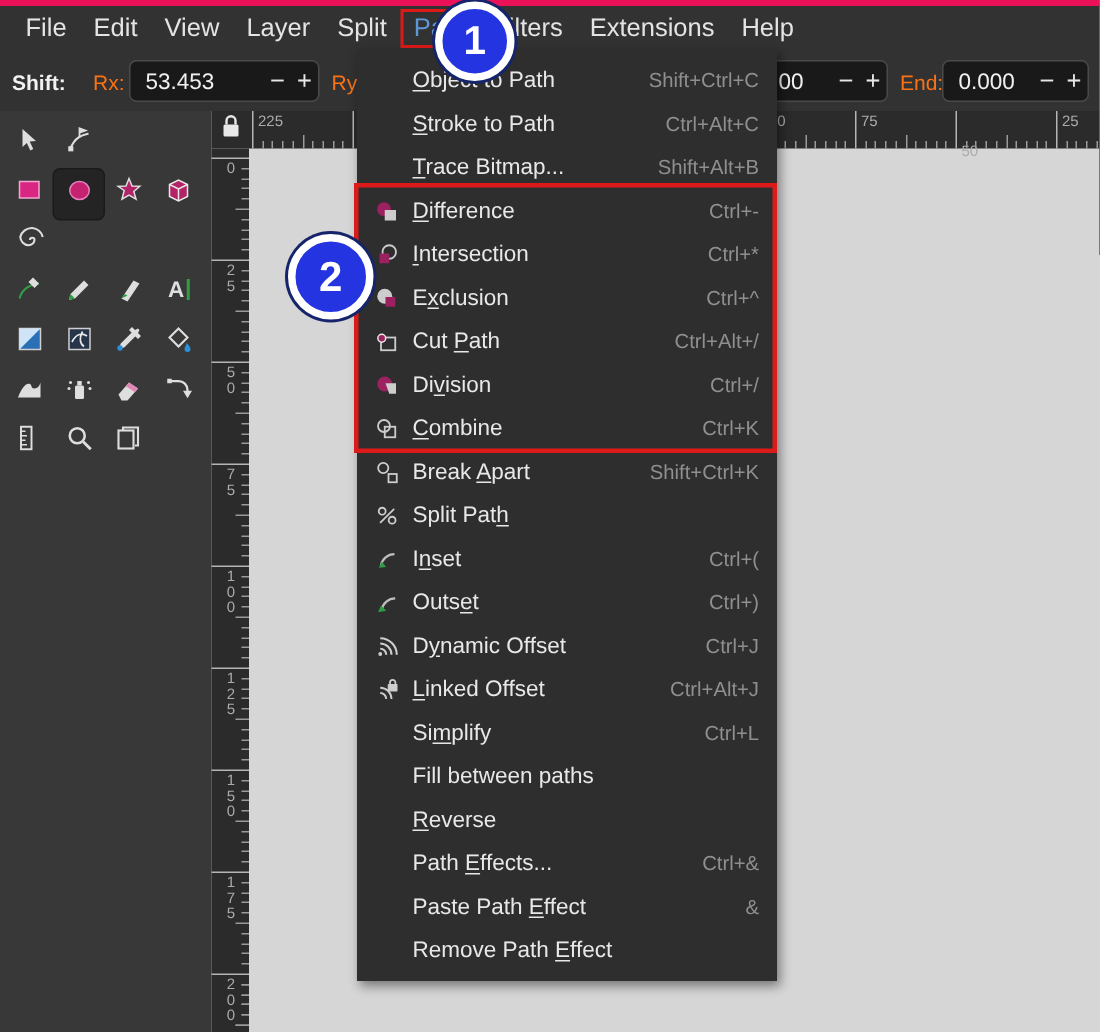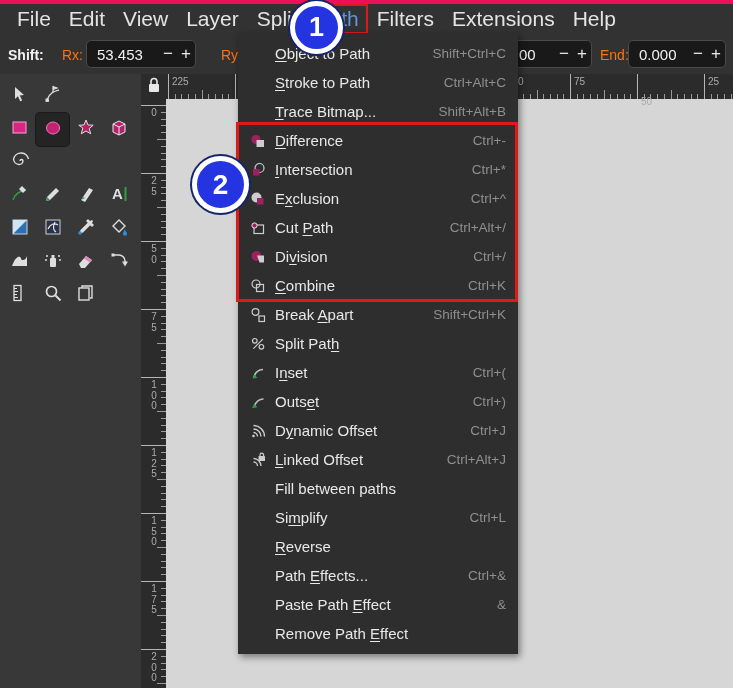--- a/index.html
+++ b/index.html
@@ -1,21 +1,21 @@
 <!DOCTYPE html>
 <html><head>
 <meta charset="utf-8">
 <style>
   html,body{margin:0;padding:0;background:#1e1e1e;}
   #app{position:relative;width:733px;height:688px;overflow:hidden;background:#d6d6d6;
        font-family:"Liberation Sans",sans-serif;-webkit-font-smoothing:antialiased;}
   .topbar{position:absolute;left:0;top:0;width:733px;height:4px;background:#ea1158;}
   .menubar{position:absolute;left:0;top:4px;width:733px;height:30px;background:#323232;
            display:flex;align-items:center;padding-left:8px;box-sizing:border-box;z-index:5;}
-  .mb-item{padding:4px 9px;font-size:21px;color:#e4e4e4;cursor:default;white-space:nowrap;}
+  .mb-item{padding:4px 9px;font-size:17px;color:#e4e4e4;cursor:default;white-space:nowrap;}
   .mb-item.hl{color:#5e97d8;border:2px solid #dc1a1a;padding:1px 7px;}
   .toolbar{position:absolute;left:0;top:34px;width:733px;height:40px;background:#323232;z-index:4;}
   .tb-label{position:absolute;top:13px;font-size:14px;color:#f97316;}
   .tb-label.bold{font-weight:bold;color:#f2f2f2;}
   .spin{position:absolute;top:6px;height:28px;background:#191919;border:1px solid #4a4a4a;
         border-radius:5px;display:flex;align-items:center;box-sizing:border-box;}
   .spin-val{flex:1;padding-left:10px;font-size:15px;color:#f0f0f0;overflow:hidden;white-space:nowrap;}
   .spin-btn{width:18px;text-align:center;font-size:17px;color:#e8e8e8;cursor:default;line-height:26px;}
   .toolbox{position:absolute;left:0;top:74px;width:141px;height:614px;background:#383838;
            padding-top:6px;box-sizing:border-box;z-index:2;}
@@ -61,21 +61,21 @@
       <span class="mb-item">Split</span>
       <span class="mb-item hl">Path</span>
       <span class="mb-item">Filters</span>
       <span class="mb-item">Extensions</span>
       <span class="mb-item">Help</span>
     </div>
 
   <div class="toolbar">
     <span class="tb-label bold" style="left:8px">Shift:</span>
     <span class="tb-label" style="left:62px">Rx:</span>
-    <div class="spin" style="left:86px;width:110px">
+    <div class="spin" style="left:86px;width:127px">
       <span class="spin-val">53.453</span>
       <span class="spin-btn">−</span>
       <span class="spin-btn">+</span>
     </div>
     <span class="tb-label" style="left:221px">Ry:</span>
     <div class="spin" style="left:501px;width:91px">
       <span class="spin-val" style="padding-left:17px">00</span>
       <span class="spin-btn">−</span>
       <span class="spin-btn">+</span>
     </div>
@@ -575,27 +575,27 @@
             <path d="M3.5 10a4 4 0 0 1 4 4M3.5 6.5a7.5 7.5 0 0 1 7.5 7.5" fill="none" stroke="#cdcdcd" stroke-width="1.3"></path>
             <rect x="8.5" y="4" width="6.5" height="5" rx="0.5" fill="#cdcdcd"></rect>
             <path d="M10 4V3a1.8 1.8 0 0 1 3.6 0v1" fill="none" stroke="#cdcdcd" stroke-width="1.2"></path>
           </svg>
         </span>
         <span class="lbl"><u>L</u>inked Offset</span>
         <span class="acc">Ctrl+Alt+J</span>
       </div>
       <div class="mi">
         <span class="ic"></span>
+        <span class="lbl">Si<u>m</u>plify</span>
+        <span class="acc">Ctrl+L</span>
+      </div>
+      <div class="mi">
+        <span class="ic"></span>
         <span class="lbl">Fill between paths</span>
         <span class="acc"></span>
-      </div>
-      <div class="mi">
-        <span class="ic"></span>
-        <span class="lbl">Si<u>m</u>plify</span>
-        <span class="acc">Ctrl+L</span>
       </div>
       <div class="mi">
         <span class="ic"></span>
         <span class="lbl"><u>R</u>everse</span>
         <span class="acc"></span>
       </div>
       <div class="mi">
         <span class="ic"></span>
         <span class="lbl">Path <u>E</u>ffects...</span>
         <span class="acc">Ctrl+&amp;</span>

